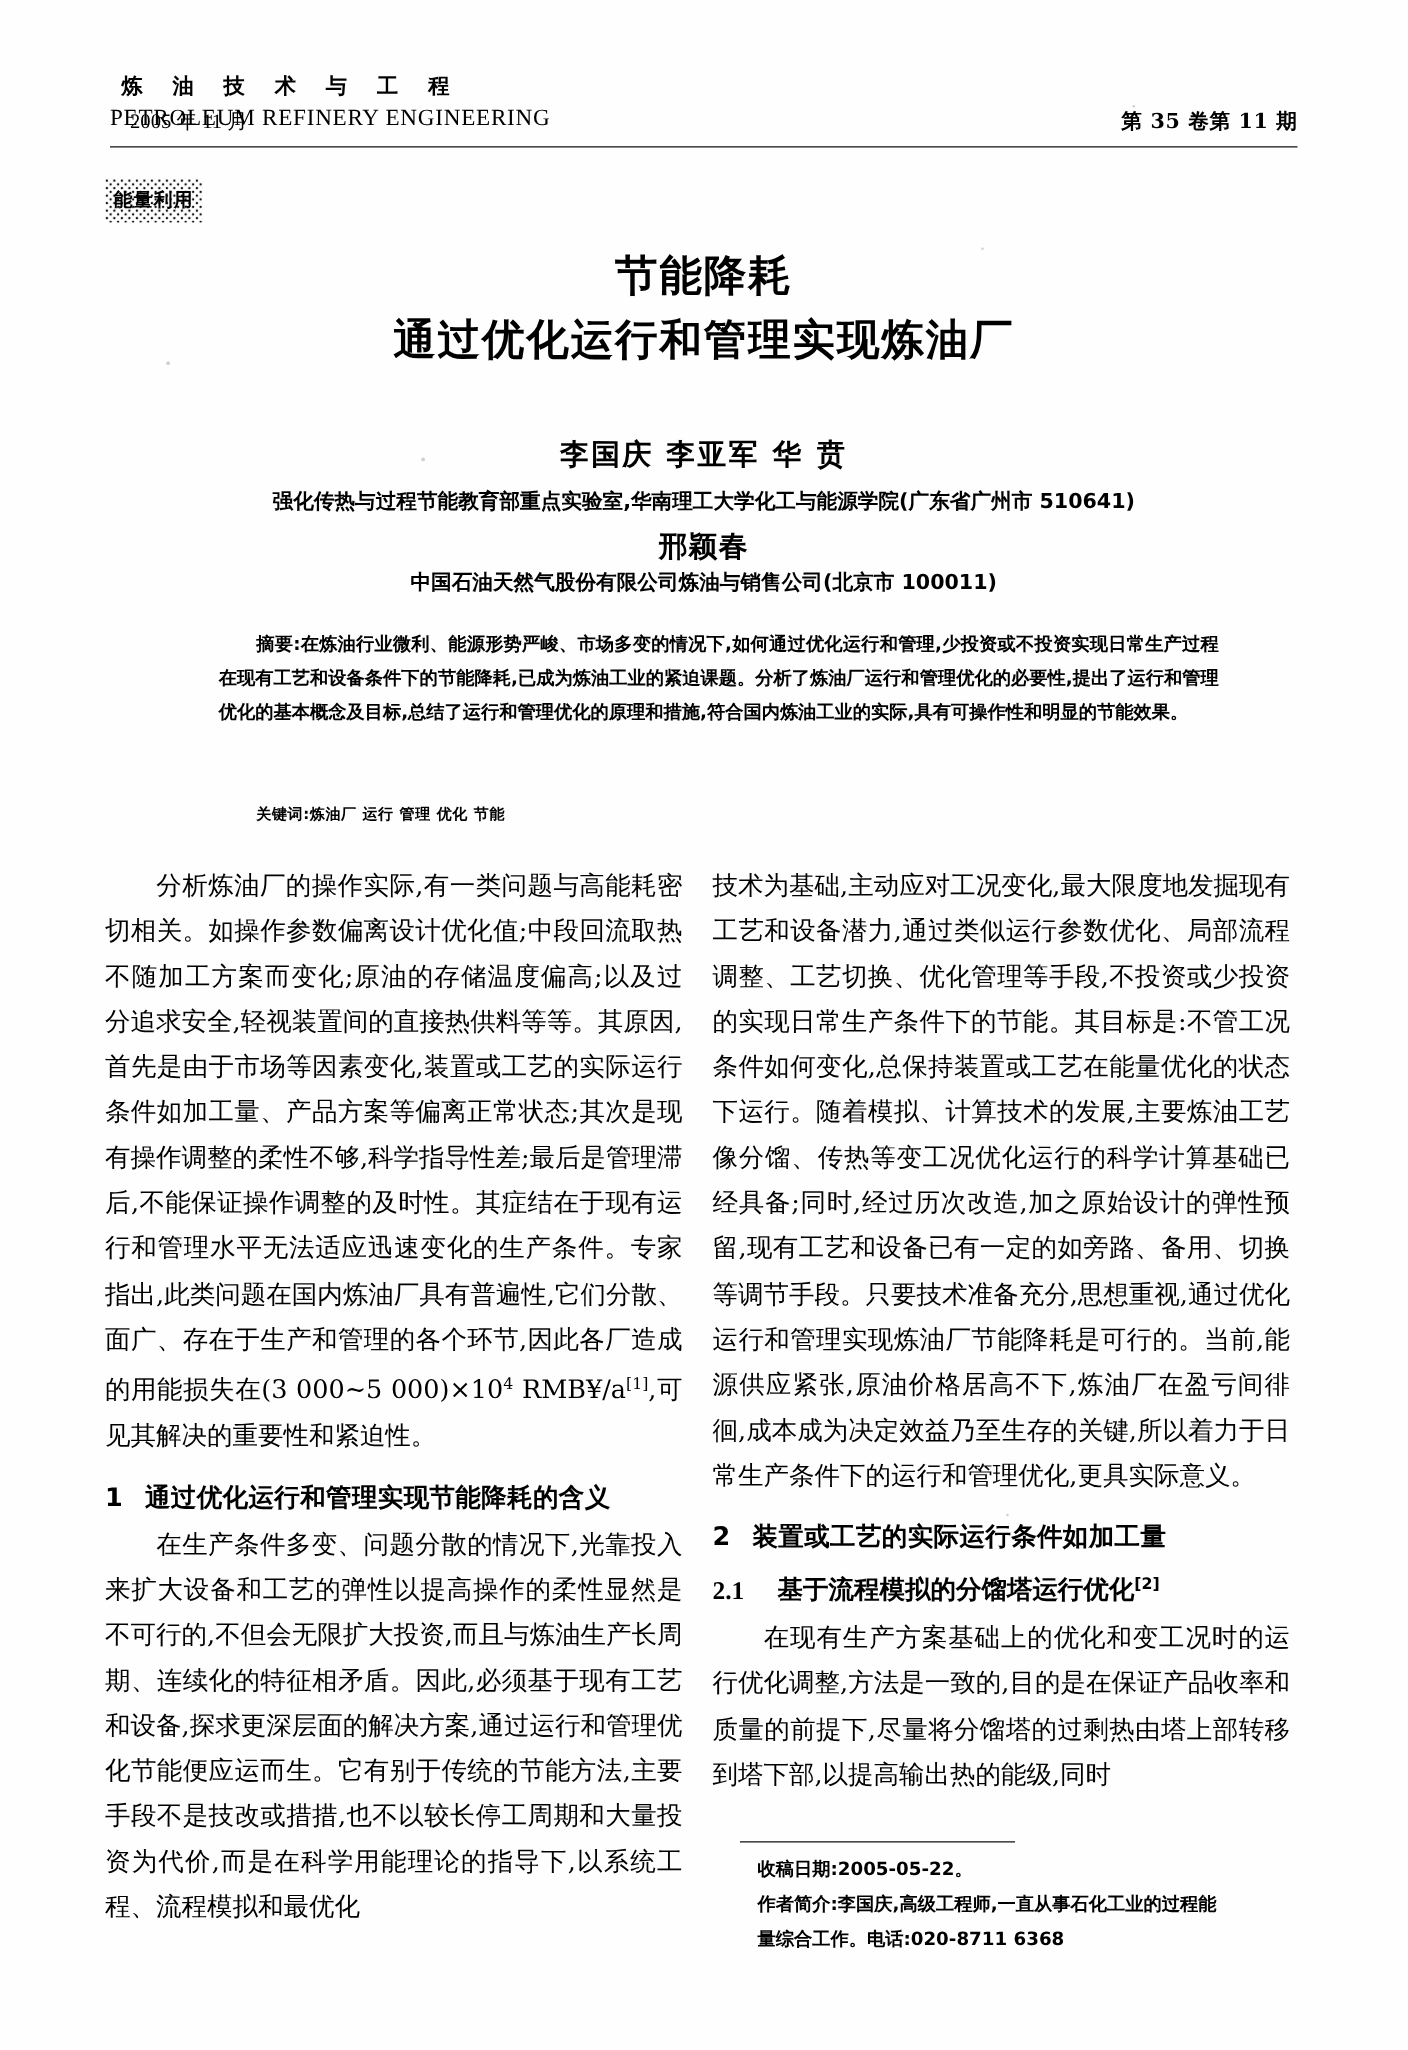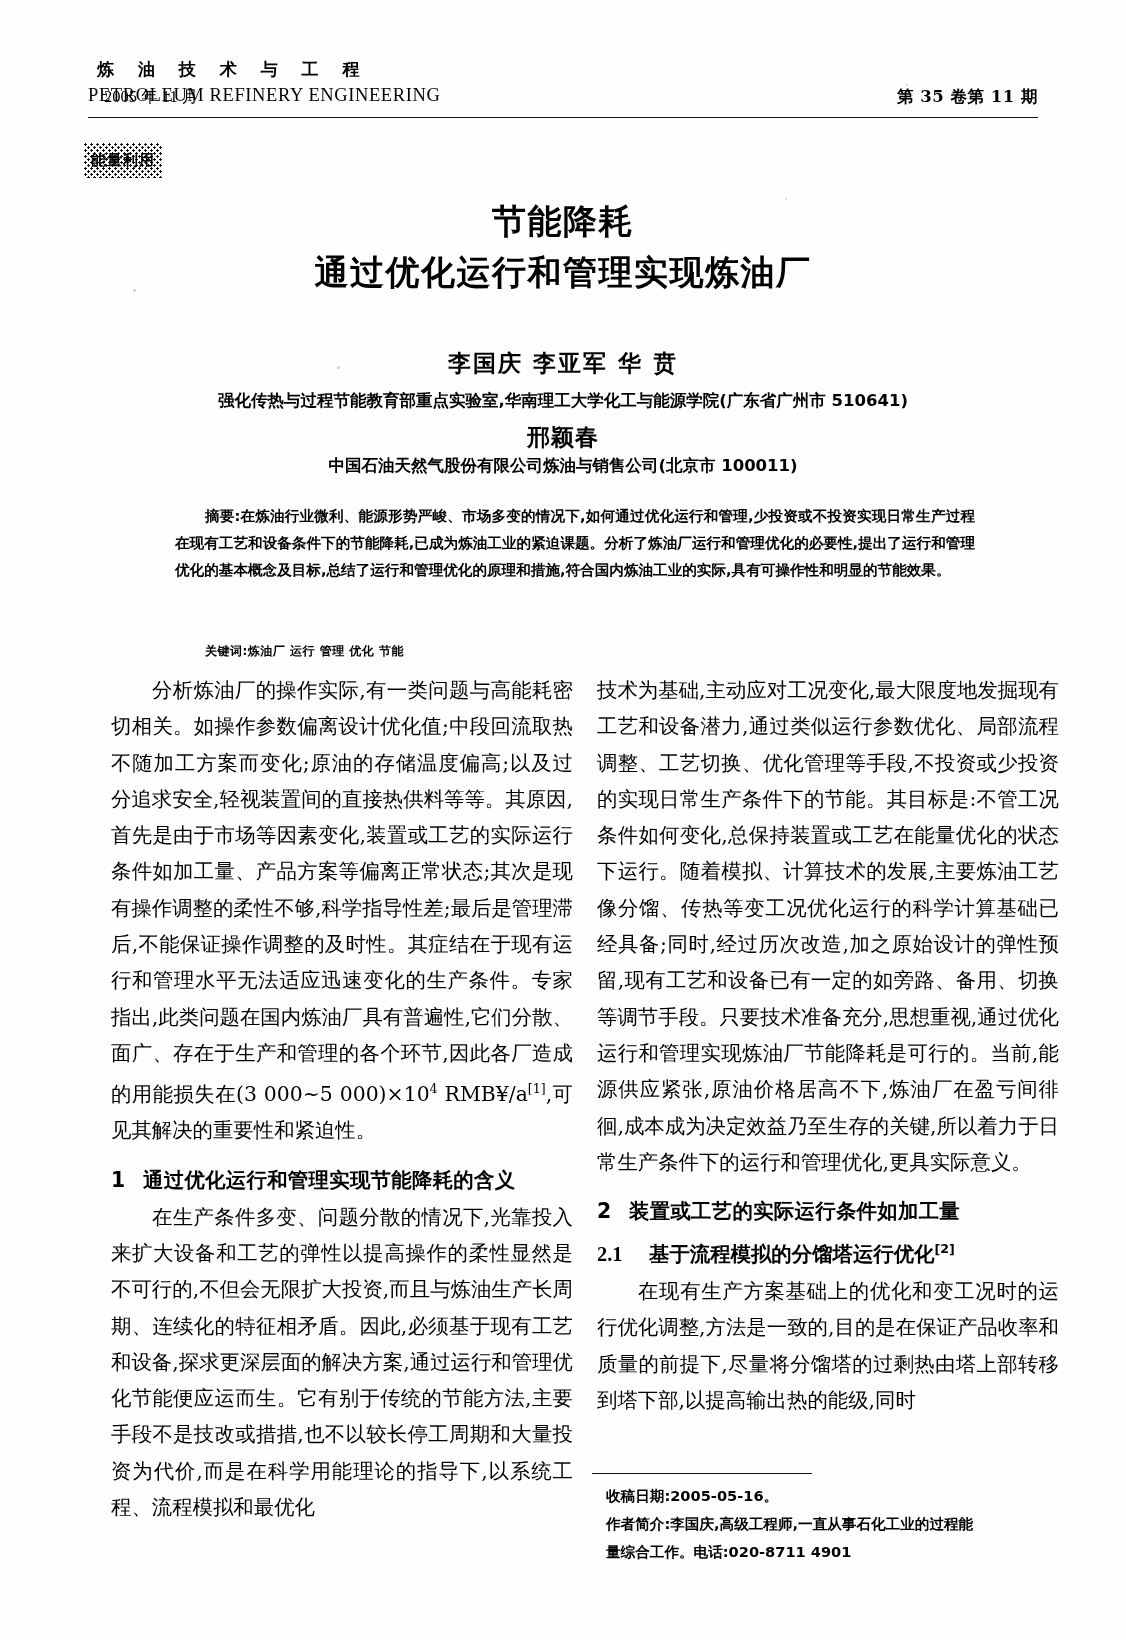--- a/index.html
+++ b/index.html
@@ -167,28 +167,27 @@
     font-family: "DejaVu Sans", sans-serif;
     font-weight: bold;
     font-size: 12px;
     text-indent: 30px;
     letter-spacing: 0.5px;
   }
 
   
   .col {
     position: absolute;
-    top: 672px;
+    top: 690px;
     width: 462px;
     font-family: "DejaVu Serif", serif;
     font-size: 20.4px;
     line-height: 36.3px;
     text-align: justify;
     text-justify: inter-ideograph;
-    margin-left: 27px;
   }
   .col-left  { left: 84px; }
   .col-right { left: 570px; }
 
   .col p {
     margin: 0;
     text-indent: 41px;
   }
   .col p.noindent { text-indent: 0; }
 
@@ -294,23 +293,23 @@
 
     <h2 class="sec"><span class="num">2</span><span>装置或工艺的实际运行条件如加工量</span></h2>
 
     <h3 class="subsec"><span class="num">2.1</span><span>基于流程模拟的分馏塔运行优化</span><sup>[2]</sup></h3>
 
     <p>在现有生产方案基础上的优化和变工况时的运行优化调整,方法是一致的,目的是在保证产品收率和质量的前提下,尽量将分馏塔的过剩热由塔上部转移到塔下部,以提高输出热的能级,同时</p>
   </div>
 
   <div class="footnote-rule"></div>
   <div class="footnote">
-    <div class="fn-item fn-indent"><span>收稿日期:</span><span>2005-05-16。</span></div>
+    <div class="fn-item fn-indent"><span>收稿日期:</span><span>2005-05-22。</span></div>
     <div class="fn-item fn-indent"><span>作者简介:</span><span>李国庆,高级工程师,一直从事石化工业的过程能</span></div>
-    <div class="fn-item fn-indent"><span>量综合工作。电话:020-8711 4901</span></div>
+    <div class="fn-item fn-indent"><span>量综合工作。电话:020-8711 6368</span></div>
   </div>
 
   <div class="speck" style="left:133px;top:289px;width:3px;height:3px;"></div>
   <div class="speck" style="left:337px;top:366px;width:3px;height:3px;"></div>
   <div class="speck" style="left:785px;top:198px;width:2px;height:2px;"></div>
   <div class="speck" style="left:906px;top:84px;width:2px;height:2px;"></div>
   <div class="speck" style="left:805px;top:1211px;width:2px;height:2px;"></div>
 
 </div>
 

